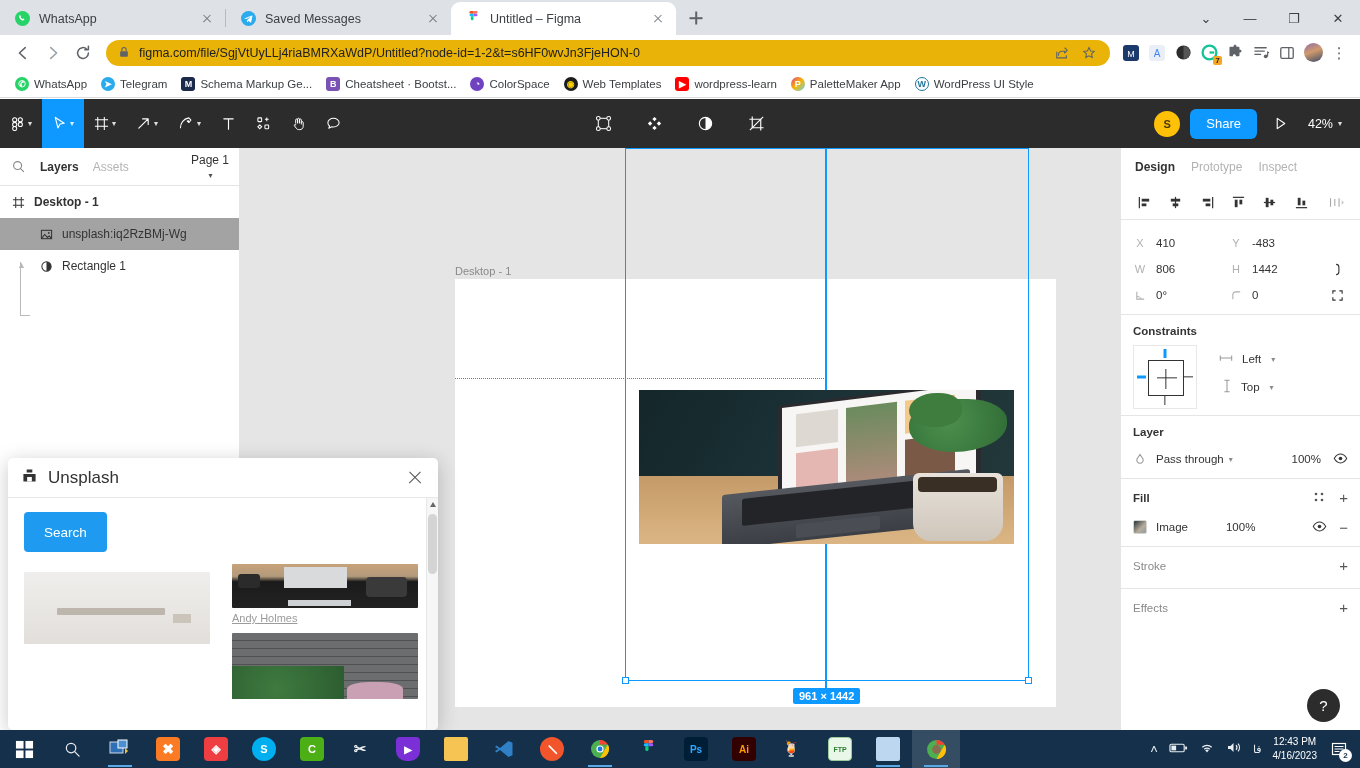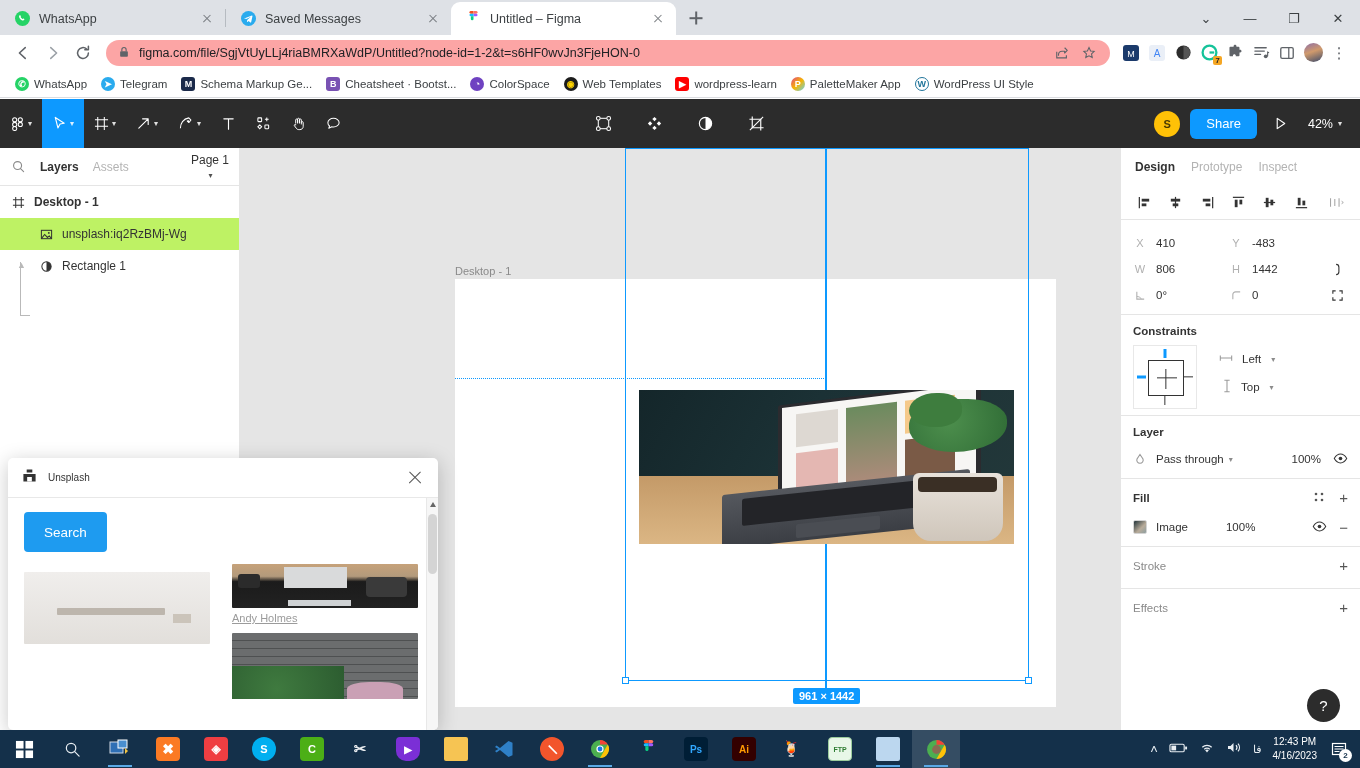--- a/index.html
+++ b/index.html
@@ -43,21 +43,21 @@
   .newtab::after { width:1.6px; height:13px; transform:translate(-50%,-50%); }
   .win-ctrls { margin-left:auto; display:flex; align-items:center; height:33px; }
   .win-btn { width:44px; height:33px; display:flex; align-items:center; justify-content:center; color:#3c4043; font-size:13px; }
 
   .chrome-toolbar {
     position:absolute; left:0; top:35px; width:1360px; height:35px;
     background:#ffffff; display:flex; align-items:center; gap:0; padding:0 8px;
   }
   .nav-btn { width:30px; height:30px; display:flex; align-items:center; justify-content:center; color:#5f6368; }
   .omnibox {
-    flex:1; height:26px; margin:0 8px; background:#fca5a5; border-radius:13px;
+    flex:1; height:26px; margin:0 8px; background:#eab308; border-radius:13px;
     display:flex; align-items:center; padding:0 12px; gap:9px;
   }
   .omnibox-url { font-size:12.5px; color:#202124; white-space:nowrap; overflow:hidden; }
   .tb-icon { width:26px; height:26px; display:flex; align-items:center; justify-content:center; position:relative; flex:0 0 26px; }
   .profile-pic {
     width:19px; height:19px; border-radius:50%;
     background:linear-gradient(160deg,#8e6fa8 0%,#d09a6c 45%,#3b4a6b 100%);
   }
   .badge-count {
     position:absolute; right:0px; bottom:1px; background:#f5a623; color:#222;
@@ -97,21 +97,21 @@
   
   .left-panel {
     position:absolute; left:0; top:148px; width:240px; height:620px;
     background:#fff; border-right:1px solid #e5e5e5;
   }
   .lp-tabs { height:38px; display:flex; align-items:center; padding:12px 10px; gap:14px; border-bottom:1px solid #e5e5e5; }
   .lp-tab { font-size:12px; color:#b3b3b3; }
   .lp-tab.active { color:#333; font-weight:bold; }
   .lp-page { margin-left:auto; font-size:12px; color:#333; display:flex; align-items:center; gap:4px;flex-direction:column; }
   .layer-row { height:32px; display:flex; align-items:center; gap:8px; padding:0 10px; font-size:12px; color:#333; }
-  .layer-row.sel { background:#bef264; }
+  .layer-row.sel { background:#a3a3a3; }
   .layer-row.indent { padding-left:38px; }
   .layer-ico { width:16px; height:16px; flex:0 0 16px; display:flex; align-items:center; justify-content:center; }
   .tree-line { position:absolute; left:20px; top:76px; width:10px; height:54px; border-left:1px solid #b9b9b9; border-bottom:1px solid #b9b9b9; }
   .tree-arrow { position:absolute; left:17px; top:74px; font-size:9px; color:#b9b9b9; }
 
   
   .canvas {
     position:absolute; left:240px; top:148px; width:880px; height:620px;
     background:#e5e5e5; overflow:hidden;
   }
@@ -211,21 +211,21 @@
   
   .plugin {
     position:absolute; left:8px; top:458px; width:430px; height:272px;
     background:#fff; border-radius:5px; box-shadow:0 4px 20px rgba(0,0,0,.22);
     overflow:hidden; display:flex; flex-direction:column;
   }
   .plugin-head {
     height:40px; display:flex; align-items:center; gap:11px; padding:0 14px;
     border-bottom:1px solid #e8e8e8;
   }
-  .plugin-title { font-size:10px; color:#333; }
+  .plugin-title { font-size:17px; color:#333; }
   .plugin-close { margin-left:auto; width:18px; height:18px; position:relative; }
   .plugin-close::before, .plugin-close::after {
     content:""; position:absolute; left:1px; top:8px; width:16px; height:1.4px; background:#555;
   }
   .plugin-close::before { transform:rotate(45deg); }
   .plugin-close::after { transform:rotate(-45deg); }
   .plugin-body { flex:1; position:relative; overflow:hidden; }
   .search-row { display:flex; align-items:center; gap:12px; padding:14px 16px 12px; }
   .search-field {
     flex:1; height:40px; border:1px solid #dcdcdc; border-radius:4px;

